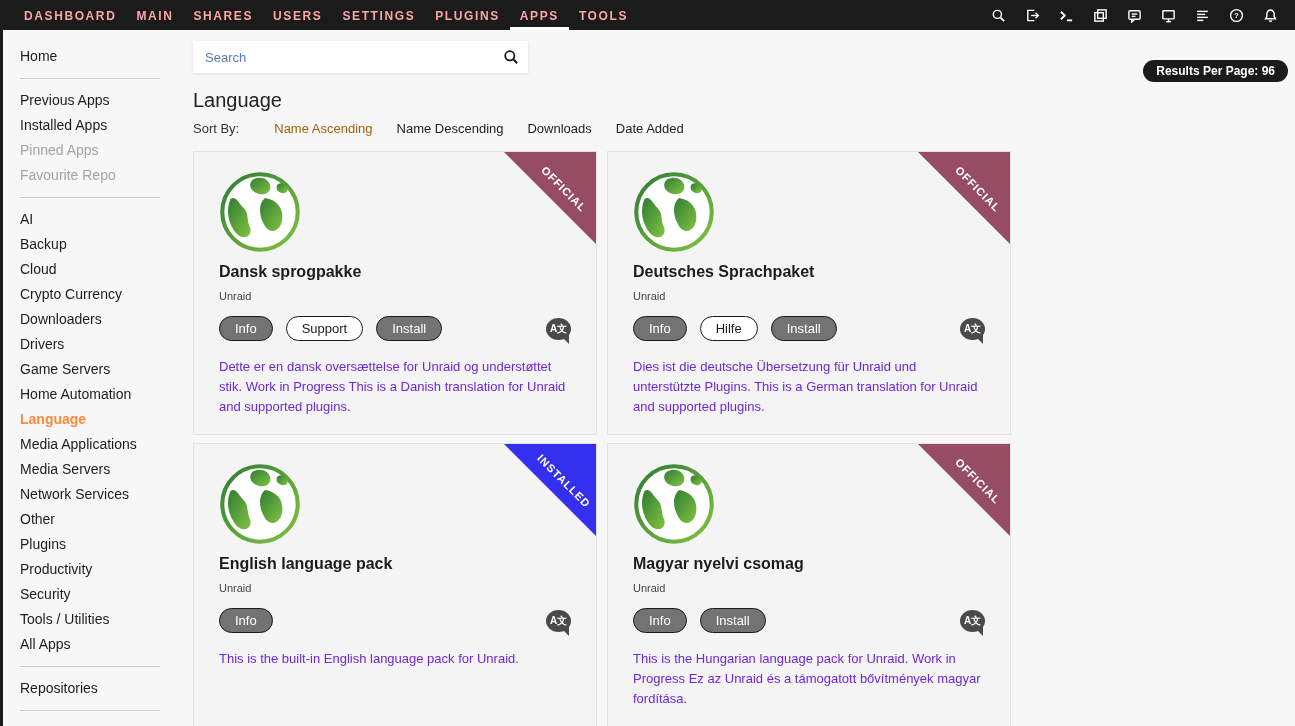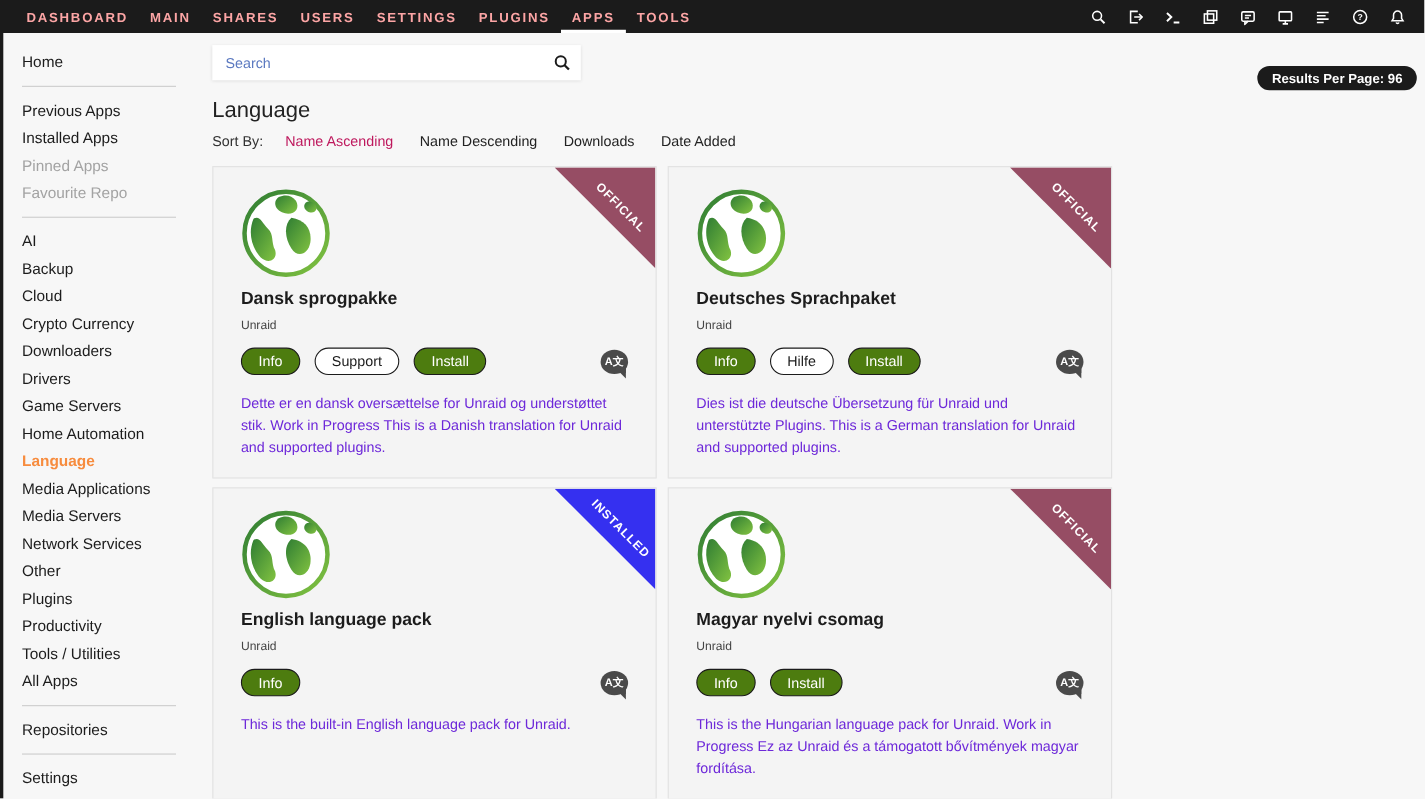--- a/index.html
+++ b/index.html
@@ -38,33 +38,33 @@
   .search-icon svg { width:16px; height:16px; }
 
   .results-pill { position:absolute; top:30px; right:7px; background:#1b1b1b; color:#fff;
     font-size:12px; font-weight:bold; border-radius:11px; padding:4px 13px; cursor:pointer; }
 
   .page-title { margin-top:16px; font-size:20px; color:#222; }
 
   .sort-row { margin-top:9px; display:flex; align-items:center; font-size:13px; color:#333; }
   .sort-label { margin-right:20px; }
   .sort-option { margin-right:24px; cursor:pointer; color:#222; }
-  .sort-option.active { color:#be185d; }
+  .sort-option.active { color:#a16207;margin-left:15px; }
 
   
   .cards { margin-top:15px; display:grid; grid-template-columns:404px 404px; gap:8px 10px; }
   .card { position:relative; background:#f4f4f4; border:1px solid #e2e2e2;
     min-height:284px; padding:19px 25px 14px; overflow:hidden; }
   .globe { display:block; width:82px; height:82px; }
   .card-title { font-size:16px; font-weight:bold; color:#1c1c1c; margin-top:10px; cursor:pointer; }
   .card-author { font-size:11px; color:#444; margin-top:9px; }
   .card-actions { display:flex; align-items:center; margin-top:14px; }
   .btn { border-radius:14px; font-size:13px; padding:4px 15px; margin-right:13px;
     cursor:pointer; border:1px solid #1b1b1b; font-family:"Liberation Sans", sans-serif; }
-  .btn.filled { background:#4d7c0f; color:#fff; }
+  .btn.filled { background:#737373; color:#fff; }
   .btn.outline { background:#fff; color:#1b1b1b; }
   .translate-icon { margin-left:auto; position:relative; width:25px; height:22px;
     background:#4a4a4a; border-radius:50%; color:#fff; font-size:10px; font-weight:bold;
     display:flex; align-items:center; justify-content:center; cursor:pointer; }
   .translate-icon::after { content:""; position:absolute; bottom:-4px; right:2px;
     border:5px solid transparent; border-top-color:#4a4a4a; border-right-color:#4a4a4a; }
   .card-desc { font-size:13px; color:#6d28d9; line-height:1.55; margin-top:16px; max-width:355px; }
 
   .ribbon { position:absolute; top:0; right:0; width:92px; height:92px;
     clip-path:polygon(0 0, 100% 0, 100% 100%); }
@@ -168,20 +168,21 @@
       <div class="side-item">Drivers</div>
       <div class="side-item">Game Servers</div>
       <div class="side-item">Home Automation</div>
       <div class="side-item active">Language</div>
       <div class="side-item">Media Applications</div>
       <div class="side-item">Media Servers</div>
       <div class="side-item">Network Services</div>
       <div class="side-item">Other</div>
       <div class="side-item">Plugins</div>
       <div class="side-item">Productivity</div>
+      <div class="side-item">Security</div>
       <div class="side-item">Tools / Utilities</div>
       <div class="side-item">All Apps</div>
       <div class="side-divider"></div>
       <div class="side-item">Repositories</div>
       <div class="side-divider"></div>
       <div class="side-item">Settings</div>
     </div>
 
   <div class="content">
     <div class="search-wrap">

